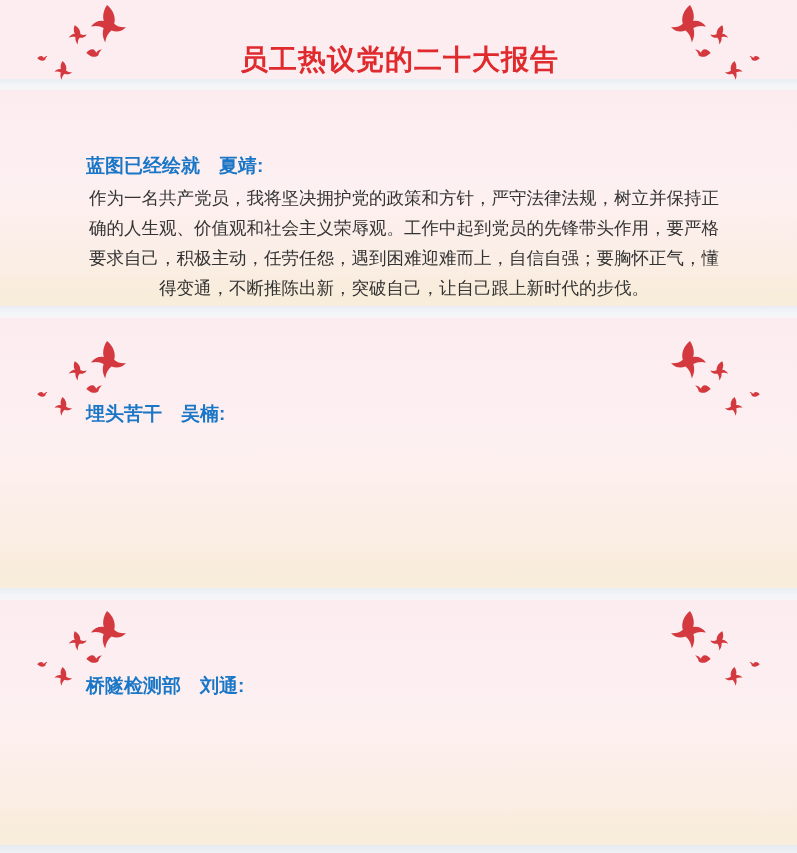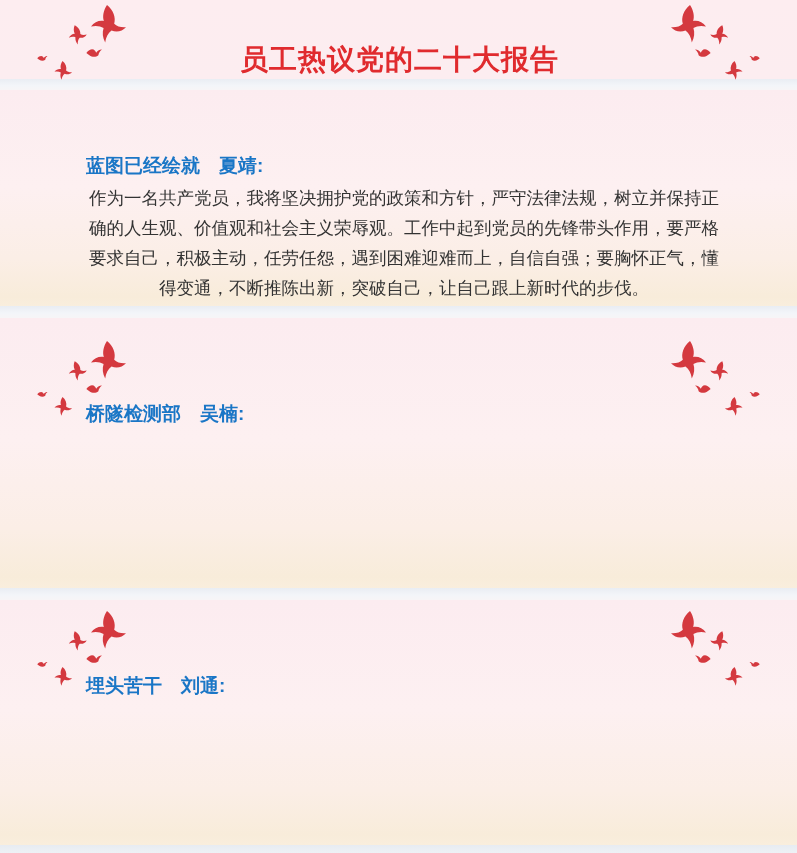--- a/index.html
+++ b/index.html
@@ -160,17 +160,17 @@
       <use href="#bird-far" transform="translate(50,44) scale(0.75)"></use>
       <use href="#bird-far" transform="translate(1,51) scale(0.5)"></use>
     </svg>
   </div>
 
   <h1 class="page-title">员工热议党的二十大报告</h1>
 
   <p class="commenter h1">蓝图已经绘就　夏靖:</p>
   <p class="comment-text p1">作为一名共产党员，我将坚决拥护党的政策和方针，严守法律法规，树立并保持正确的人生观、价值观和社会主义荣辱观。工作中起到党员的先锋带头作用，要严格要求自己，积极主动，任劳任怨，遇到困难迎难而上，自信自强；要胸怀正气，懂得变通，不断推陈出新，突破自己，让自己跟上新时代的步伐。</p>
 
-  <p class="commenter h2">桥隧检测部　吴楠:</p>
+  <p class="commenter h2">埋头苦干　吴楠:</p>
 
-  <p class="commenter h3">埋头苦干　刘通:</p>
+  <p class="commenter h3">桥隧检测部　刘通:</p>
 
 </div>
 
 </body></html>

